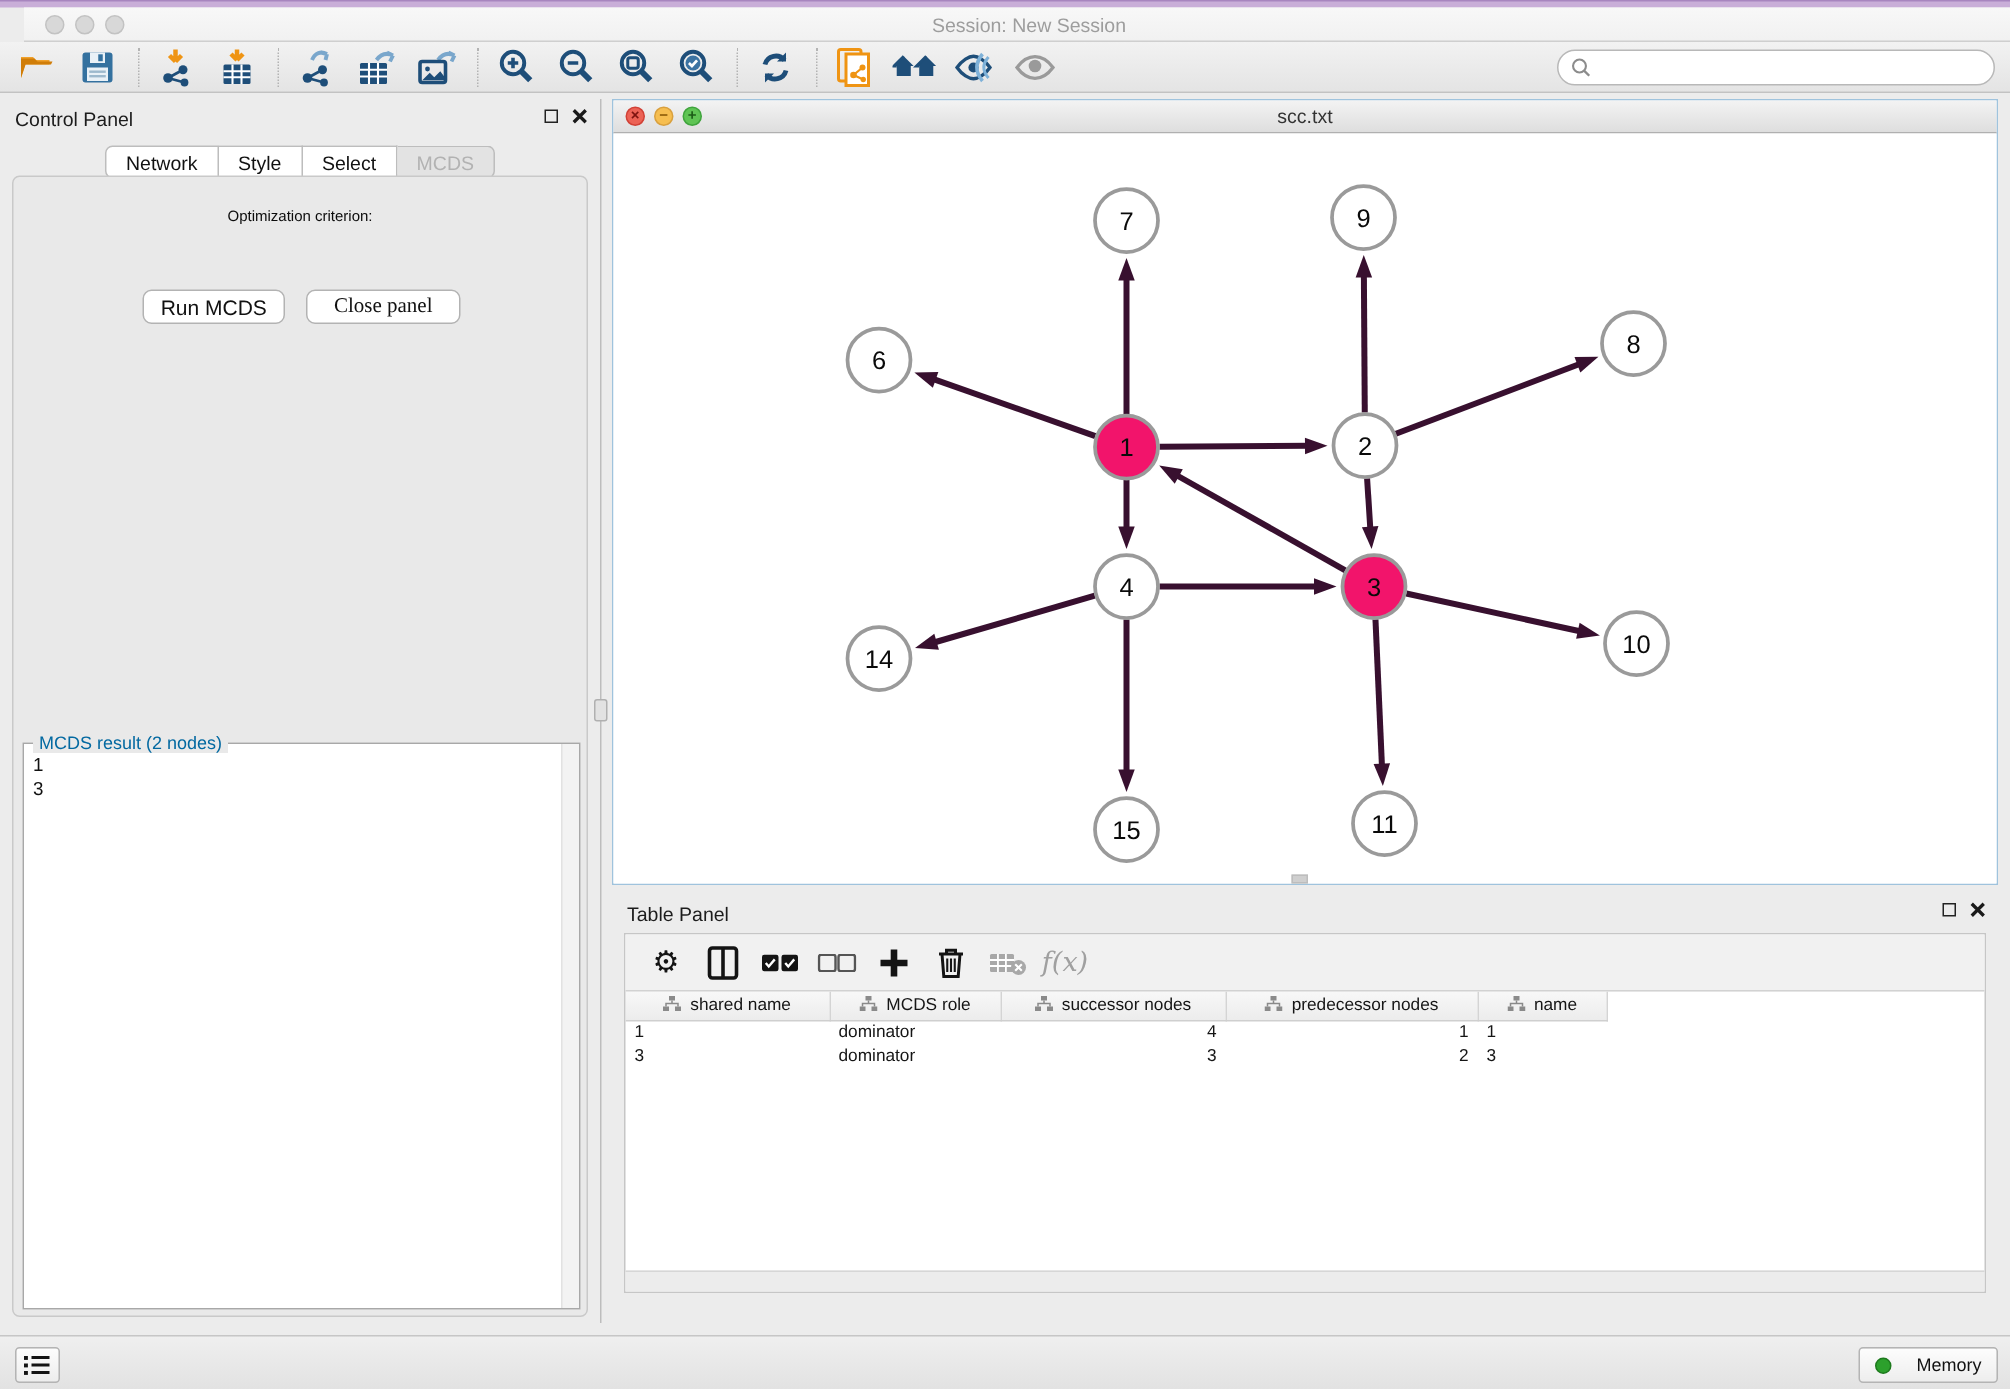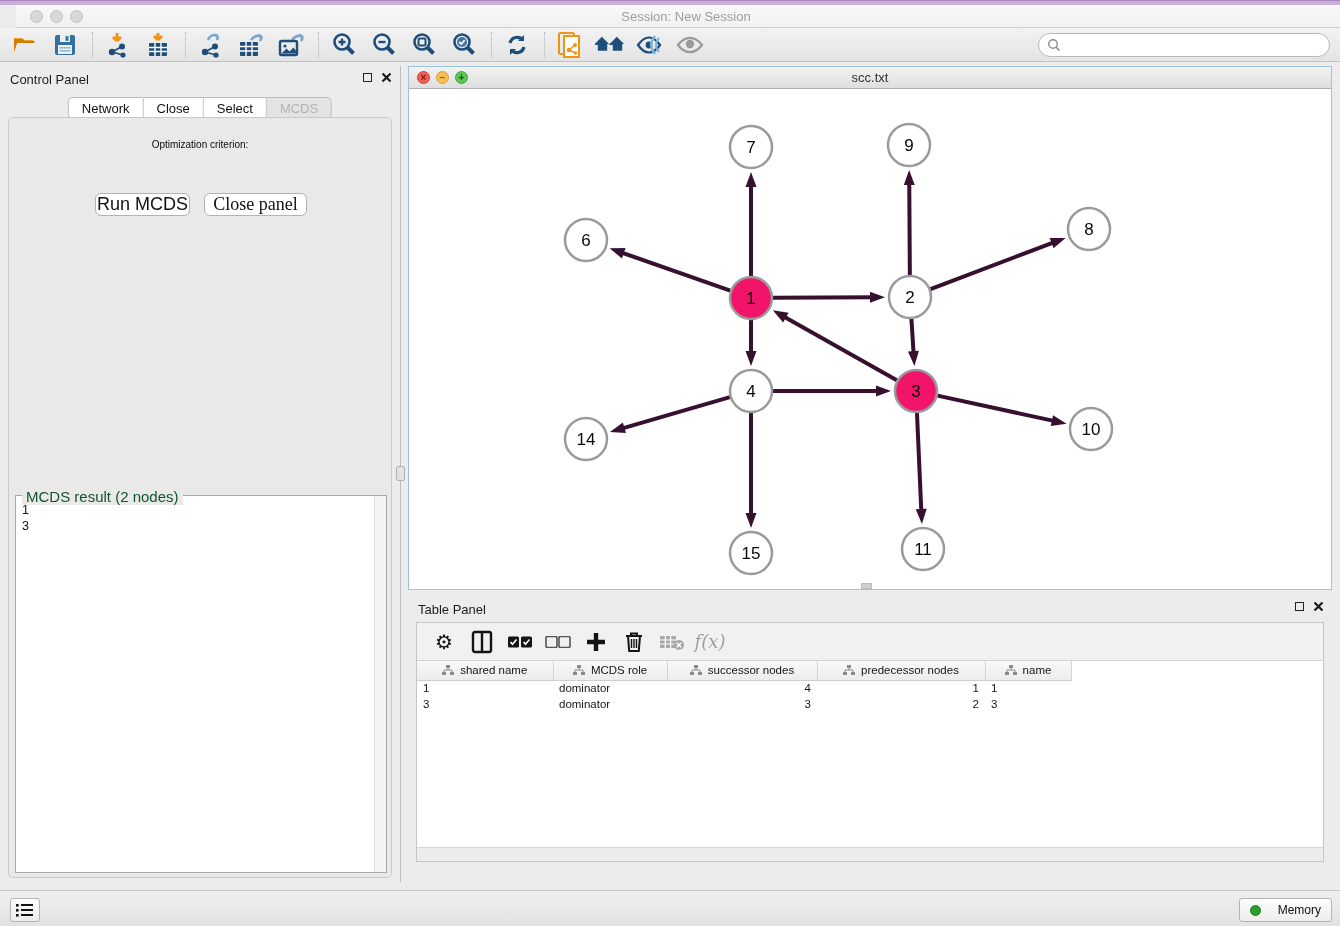--- a/index.html
+++ b/index.html
@@ -48,25 +48,25 @@
   .dropdown { position:absolute; left:36px; top:42px; width:310px; height:23px; background:#fff;
     border:1px solid #b3b3b3; border-radius:5px; font-size:13px; color:#111;
     display:flex; align-items:center; padding-left:10px; }
   .dd-stepper { position:absolute; right:6px; top:2px; width:13px; height:18px;
     display:flex; flex-direction:column; align-items:center; justify-content:center; gap:2px; }
   .dd-stepper .up { width:0; height:0; border-left:4px solid transparent; border-right:4px solid transparent;
     border-bottom:5px solid #7e7e7e; }
   .dd-stepper .down { width:0; height:0; border-left:4px solid transparent; border-right:4px solid transparent;
     border-top:5px solid #7e7e7e; }
   .cp-btn { position:absolute; top:75px; height:23px; background:#fff; border:1px solid #b3b3b3;
-    border-radius:6px; font-size:18px; color:#111; display:flex; align-items:center; justify-content:center; }
+    border-radius:6px; font-size:14px; color:#111; display:flex; align-items:center; justify-content:center; }
   .result-group { position:absolute; left:6px; top:377px; width:372px; height:378px;
     border:1px solid #a8a8a8; background:#fff; }
   .result-legend { position:absolute; left:6px; top:-8px; background:#e9e9e9; padding:0 4px;
-    font-size:15px; color:#14532d; }
+    font-size:12px; color:#0369a1; }
   .result-text { position:absolute; left:0; top:2px; right:12px; bottom:0; padding:4px 6px;
     font-size:12.5px; color:#111; line-height:16px; white-space:pre-line; }
   .result-scroll { position:absolute; right:0; top:0; bottom:0; width:12px; background:#f3f3f3;
     border-left:1px solid #e2e2e2; }
   .vsplit { position:absolute; left:400px; top:66px; width:1px; height:816px; background:#bdbdbd; }
   .vsplit-grip { position:absolute; left:396px; top:466px; width:9px; height:15px;
     background:#e2e2e2; border:1px solid #b0b0b0; border-radius:2px; }
 
   
   .netwin { position:absolute; left:408px; top:66px; width:924px; height:524px;
@@ -295,21 +295,21 @@
 <div class="cp">
   <div class="panel-head">Control Panel</div>
   <div class="panel-btns">
     <div class="float-box"></div>
     <svg width="11" height="11" viewBox="0 0 11 11">
         <path d="M1.5 1.5l8 8M9.5 1.5l-8 8" stroke="#1a1a1a" stroke-width="2.2"></path>
       </svg>
   </div>
   <div class="seg-row" id="cp-tabs">
       <div class="seg">Network</div>
-      <div class="seg">Close</div>
+      <div class="seg">Style</div>
       <div class="seg">Select</div>
       <div class="seg selected">MCDS</div>
     </div>
   <div class="cp-box">
     <div class="opt-label">Optimization criterion:</div>
     <div class="cp-btn" style="left:86px; width:95px;">Run MCDS</div>
     <div class="cp-btn" style="left:195px; width:103px;font-family:Liberation Serif, serif;">Close panel</div>
     <div class="result-group">
       <div class="result-legend">MCDS result (2 nodes)</div>
       <div class="result-text" id="result-text">1

